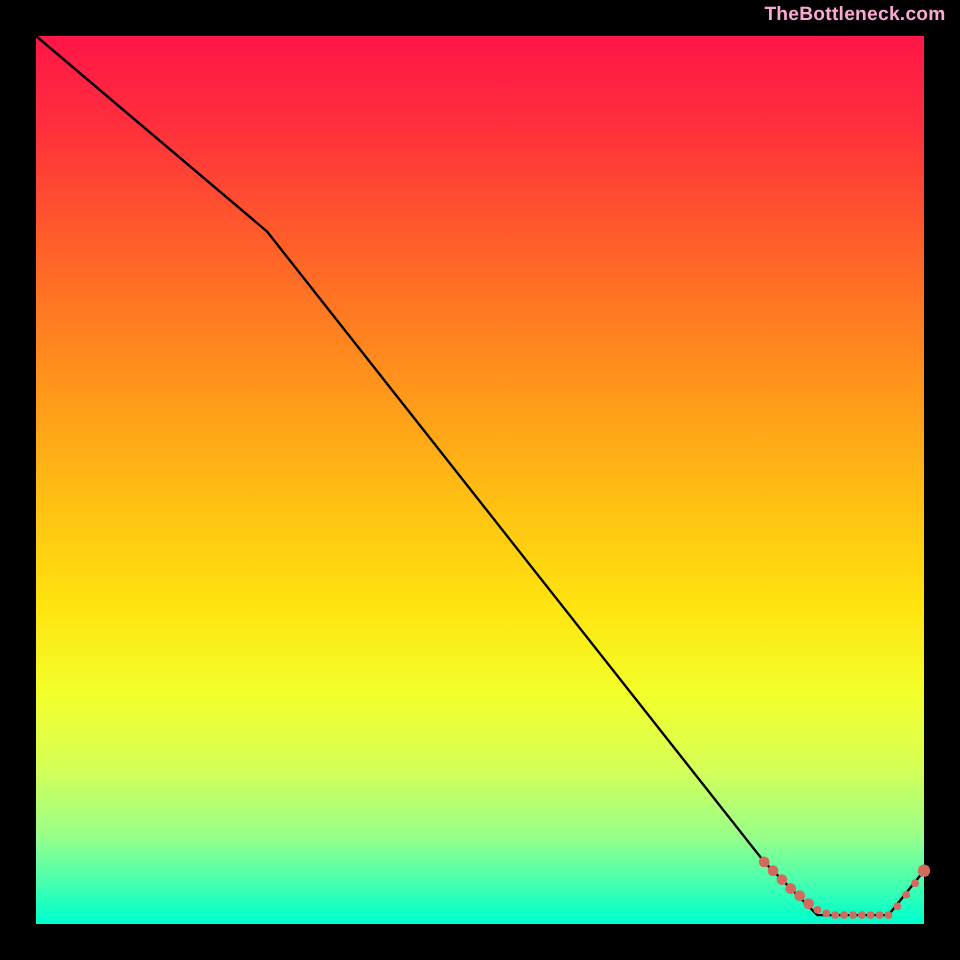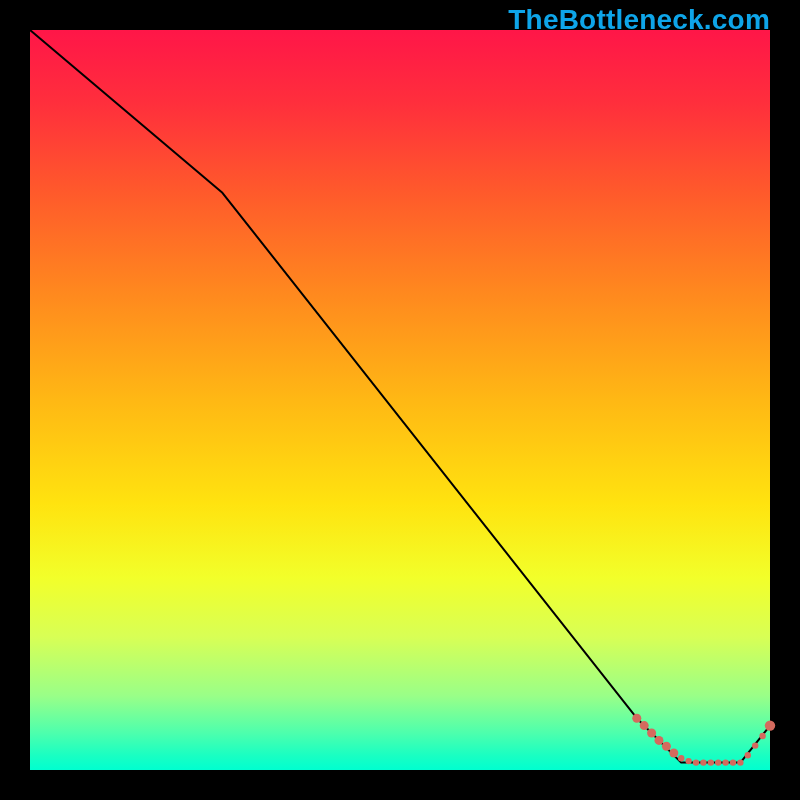--- a/index.html
+++ b/index.html
@@ -41,25 +41,25 @@
     position: absolute;
     left: 0;
     top: 0;
     width: 740px;
     height: 740px;
     overflow: visible;
   }
   .watermark {
     position: absolute;
     top: 4px;
-    right: 30px;
+    right: 12px;
     font-family: Arial, Helvetica, sans-serif;
-    font-size: 28px;
+    font-size: 16px;
     font-weight: bold;
-    color: #0ea5e9;
+    color: #f9a8d4;
     letter-spacing: 0.2px;
     user-select: none;
   }
 </style>
 </head>
 <body>
 
 <div class="stage">
   <div class="watermark">TheBottleneck.com</div>
   <div class="plot">

